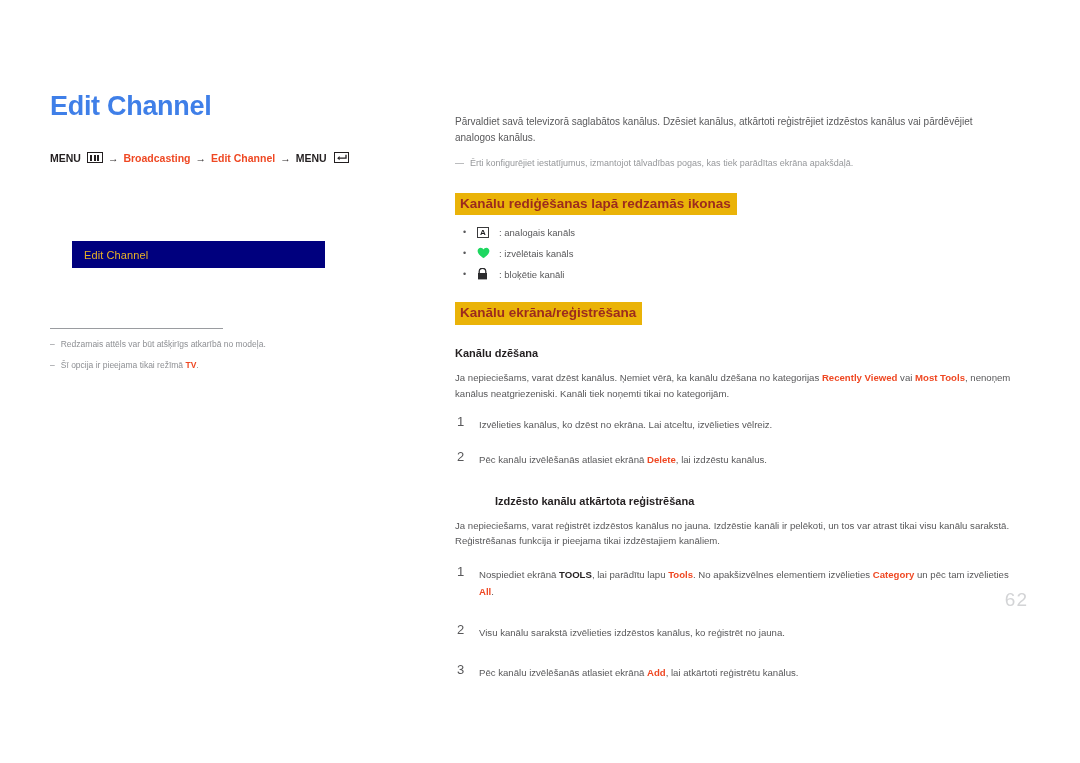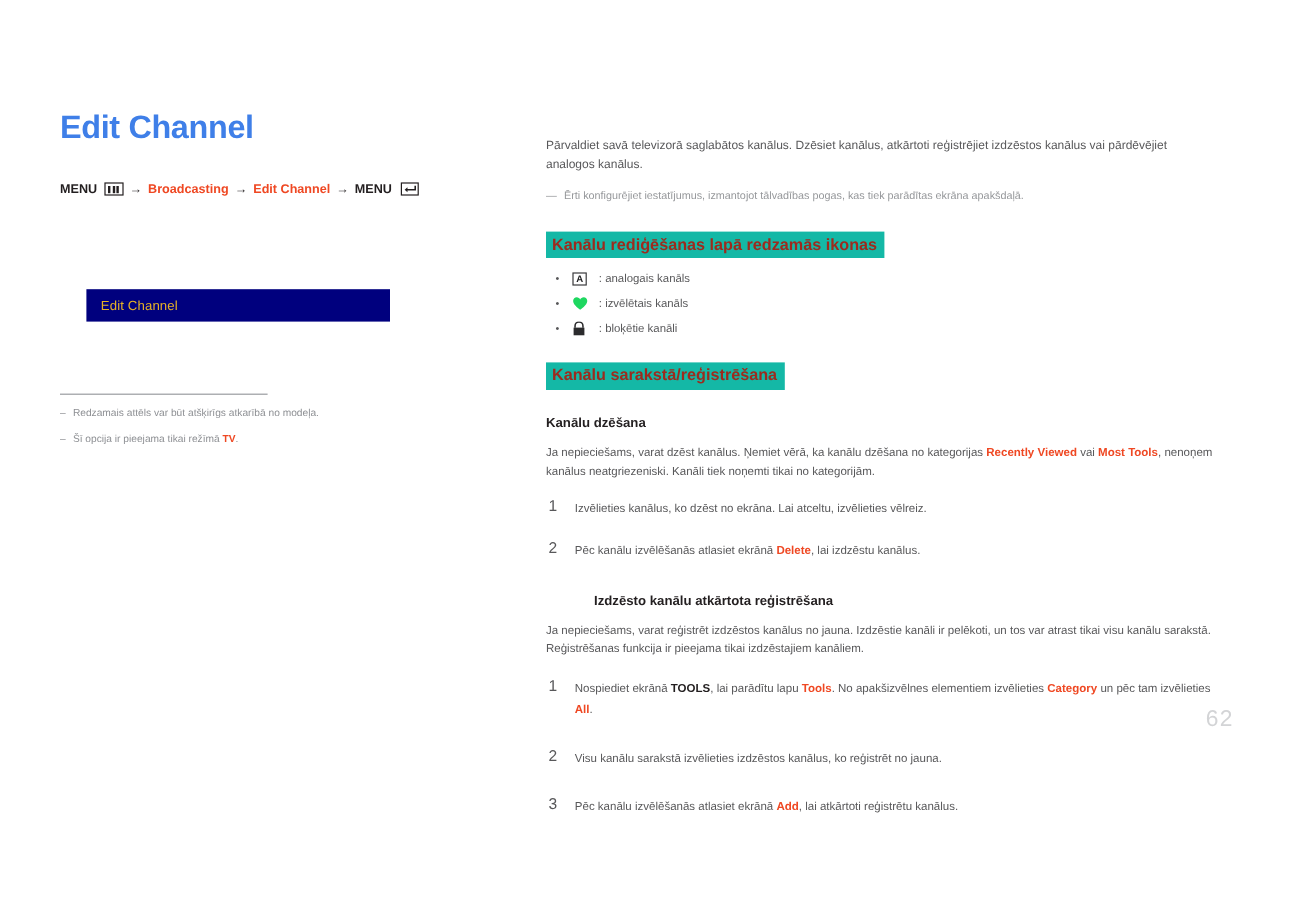--- a/index.html
+++ b/index.html
@@ -166,21 +166,21 @@
     color: #96989b;
     line-height: 1.5;
   }
   .note-line .ndash {
     color: #96989b;
     flex: 0 0 auto;
   }
 
   .hl-heading {
     display: inline-block;
-    background: #14b8a6;
+    background: #eab308;
     color: #9c2b1e;
     font-weight: bold;
     font-size: 13.5px;
     padding: 3px 6px 4px 5px;
     line-height: 1.15;
     margin: 0;
   }
 
   .hl-heading-wrap { margin-top: 22px; }
   .hl-heading-wrap.second { margin-top: 22px; }
@@ -374,21 +374,21 @@
           <svg class="icon-lock" width="11" height="12" viewBox="0 0 11 12" aria-hidden="true">
             <path d="M2.2 5.2 V3.6 a3.3 3.3 0 0 1 6.6 0 V5.2" stroke="#2b2b2d" stroke-width="1.3" fill="none"></path>
             <rect x="1.0" y="5.0" width="9" height="6.4" fill="#2b2b2d"></rect>
           </svg>
         </span>
         <span>: bloķētie kanāli</span>
       </li>
     </ul>
 
     <div class="hl-heading-wrap second">
-      <h2 class="hl-heading">Kanālu sarakstā/reģistrēšana</h2>
+      <h2 class="hl-heading">Kanālu ekrāna/reģistrēšana</h2>
     </div>
 
     <h3 class="sub-heading">Kanālu dzēšana</h3>
 
     <p class="body-para"><span>Ja nepieciešams, varat dzēst kanālus. Ņemiet vērā, ka kanālu dzēšana no kategorijas </span><b class="red">Recently Viewed</b><span> vai </span><b class="red">Most Tools</b><span>, nenoņem kanālus neatgriezeniski. Kanāli tiek noņemti tikai no kategorijām.</span></p>
 
     <ol class="steps">
       <li>
         <span class="step-num">1</span>
         <span class="step-text"><span>Izvēlieties kanālus, ko dzēst no ekrāna. Lai atceltu, izvēlieties vēlreiz.</span></span>

